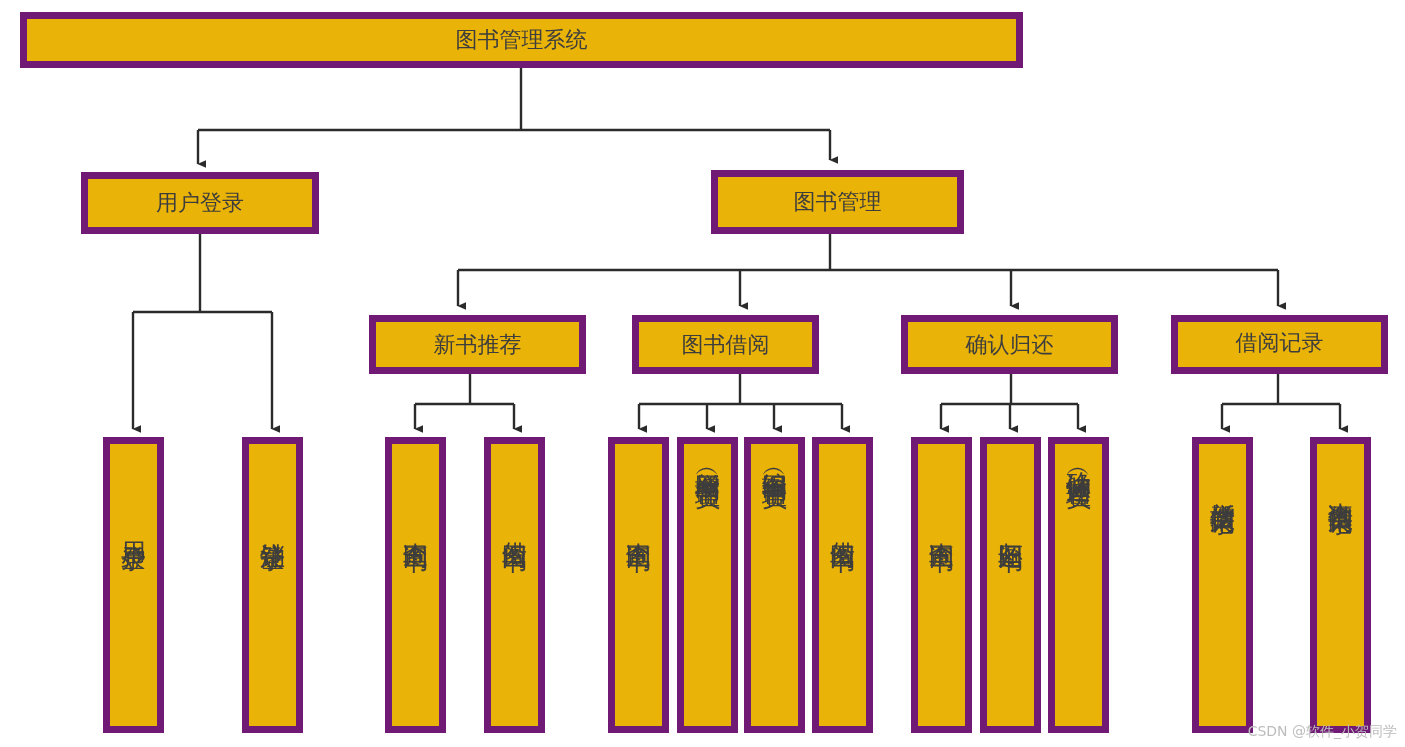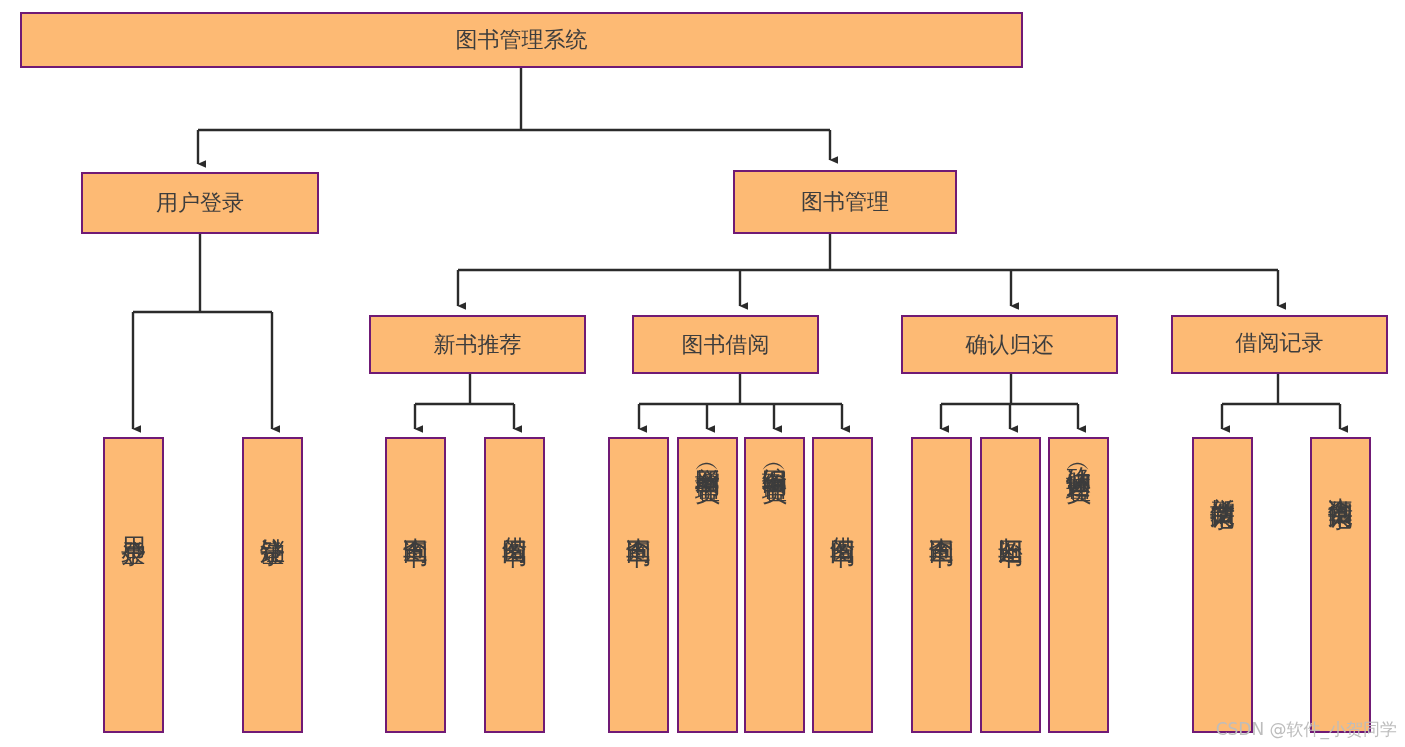--- a/index.html
+++ b/index.html
@@ -18,22 +18,22 @@
   #svg-layer {
     position: absolute;
     left: 0;
     top: 0;
     width: 1405px;
     height: 747px;
   }
   .node {
     position: absolute;
     box-sizing: border-box;
-    border: 2px solid #701a75;
-    background: #fdba74;
+    border: 7px solid #701a75;
+    background: #eab308;
     display: flex;
     align-items: center;
     justify-content: center;
     color: #3d3d3d;
     z-index: 2;
   }
   .node-label {
     color: #3d3d3d;
     line-height: 1.18;
     text-align: center;
@@ -54,21 +54,21 @@
     letter-spacing: 2px;
     line-height: 1;
   }
   .node.vert.shift-up {
     padding-top: 8px;
   }
   .watermark {
     position: absolute;
     right: 8px;
     bottom: 6px;
-    font-size: 17px;
+    font-size: 14px;
     color: #bdbdbd;
     z-index: 3;
     white-space: pre;
   }
 </style>
 </head>
 <body>
 
 <div id="canvas">
 
@@ -126,21 +126,21 @@
     </g>
   </svg>
 
   <div class="node horiz" style="left:20px; top:12px; width:1003px; height:56px;">
     <span class="node-label">图书管理系统</span>
   </div>
 
   <div class="node horiz" style="left:81px; top:172px; width:238px; height:62px;">
     <span class="node-label">用户登录</span>
   </div>
-  <div class="node horiz" style="left:733px; top:170px; width:224px; height:64px;">
+  <div class="node horiz" style="left:711px; top:170px; width:253px; height:64px;">
     <span class="node-label">图书管理</span>
   </div>
 
   <div class="node horiz" style="left:361px; top:315px; width:217px; height:59px;margin-left:8px;">
     <span class="node-label">新书推荐</span>
   </div>
   <div class="node horiz" style="left:632px; top:315px; width:187px; height:59px;align-items:center;">
     <span class="node-label">图书借阅</span>
   </div>
   <div class="node horiz" style="left:901px; top:315px; width:217px; height:59px;">

